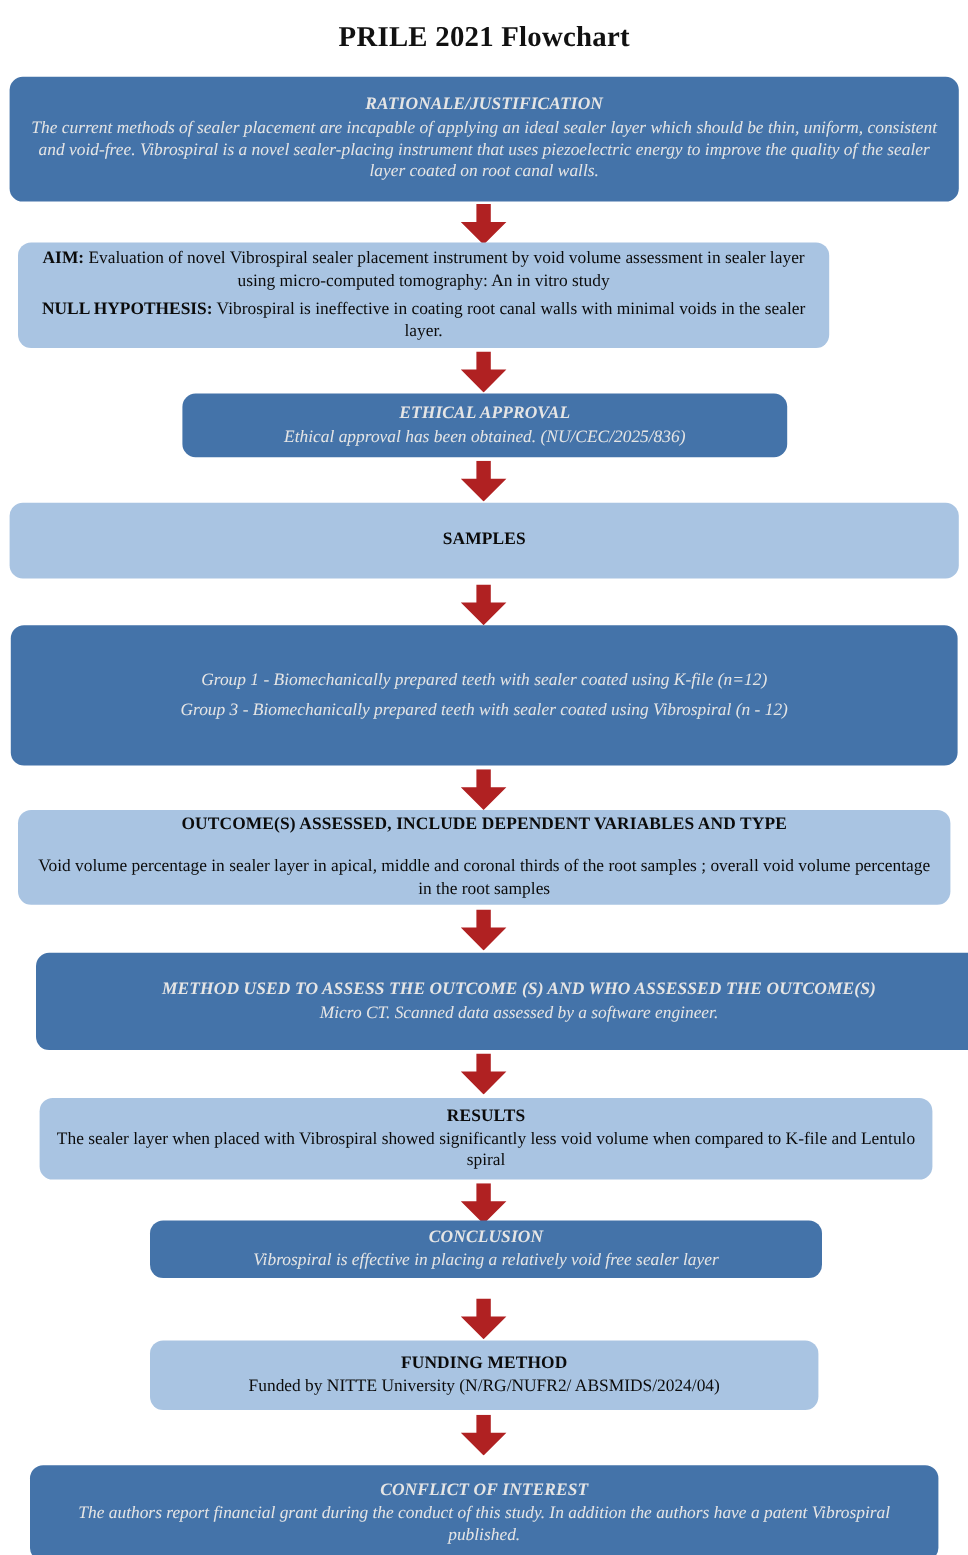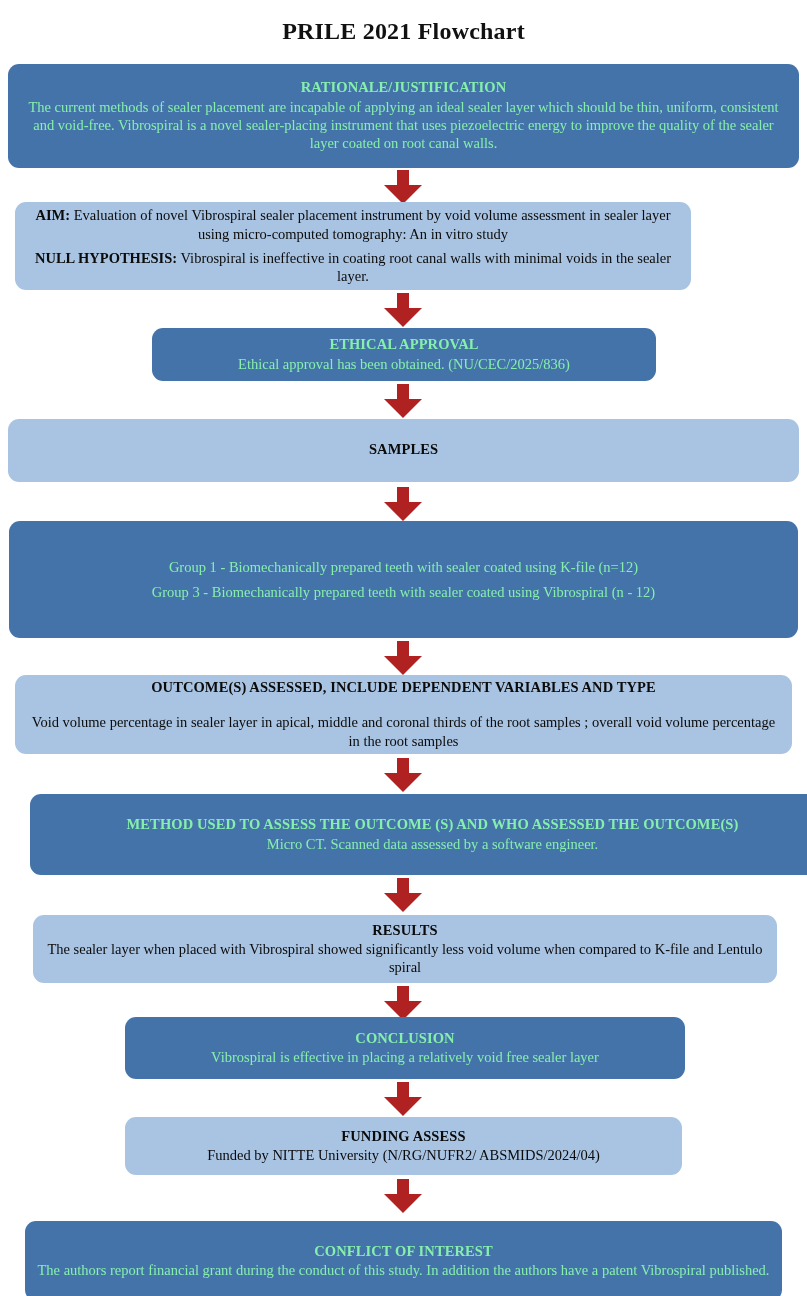--- a/index.html
+++ b/index.html
@@ -37,21 +37,22 @@
     border-radius: 11px;
     display: flex;
     flex-direction: column;
     align-items: center;
     justify-content: center;
     text-align: center;
     padding: 4px 10px;
   }
   .node.dark {
     background: #4473a9;
-    color: #86efac;
+    color: #e5e5e5;
+    font-style: italic;
   }
   .node.light {
     background: #a9c4e2;
     color: #0b0b0b;
   }
   .node-heading {
     font-weight: bold;
     font-size: 14.5px;
     line-height: 1.2;
     margin: 0 0 1px 0;
@@ -171,33 +172,33 @@
     <p class="node-heading">RESULTS</p>
     <p class="node-body">The sealer layer when placed with Vibrospiral showed significantly less void volume when compared to K-file and Lentulo spiral</p>
   </div>
 
   <div class="arrow" style="left:382px; top:974px;">
     <svg viewBox="0 0 42 34" aria-hidden="true">
         <polygon points="15,0 27,0 27,15 40,15 21,34 2,15 15,15" fill="currentColor"></polygon>
       </svg>
   </div>
 
-  <div class="node dark" style="left:125px; top:1005px; width:560px; height:62px;">
+  <div class="node dark" style="left:125px; top:1005px; width:560px; height:48px;">
     <p class="node-heading">CONCLUSION</p>
     <p class="node-body">Vibrospiral is effective in placing a relatively void free sealer layer</p>
   </div>
 
   <div class="arrow" style="left:382px; top:1070px;">
     <svg viewBox="0 0 42 34" aria-hidden="true">
         <polygon points="15,0 27,0 27,15 40,15 21,34 2,15 15,15" fill="currentColor"></polygon>
       </svg>
   </div>
 
   <div class="node light" style="left:125px; top:1105px; width:557px; height:58px;">
-    <p class="node-heading">FUNDING ASSESS</p>
+    <p class="node-heading">FUNDING METHOD</p>
     <p class="node-body">Funded by NITTE University (N/RG/NUFR2/ ABSMIDS/2024/04)</p>
   </div>
 
   <div class="arrow" style="left:382px; top:1167px;">
     <svg viewBox="0 0 42 34" aria-hidden="true">
         <polygon points="15,0 27,0 27,15 40,15 21,34 2,15 15,15" fill="currentColor"></polygon>
       </svg>
   </div>
 
   <div class="node dark" style="left:25px; top:1209px; width:757px; height:80px;">

